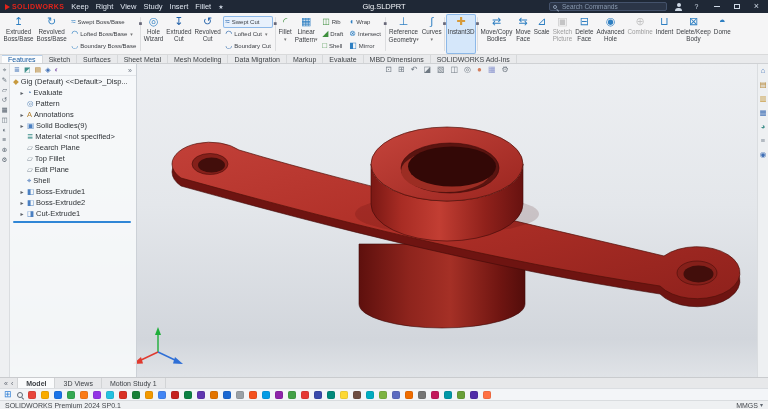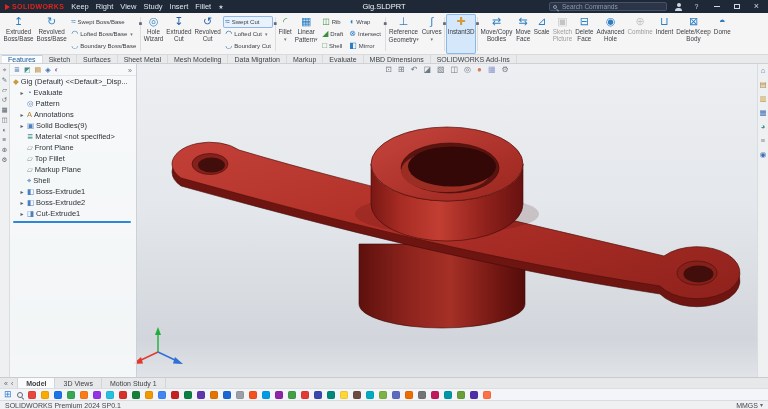--- a/index.html
+++ b/index.html
@@ -669,31 +669,31 @@
             <span class="tlabel">Solid Bodies(9)</span>
           </div>
           <div class="tree-row item">
             <span class="tcaret"></span>
             <span class="tic" style="color: rgb(63, 143, 138);">≣</span>
             <span class="tlabel">Material &lt;not specified&gt;</span>
           </div>
           <div class="tree-row item">
             <span class="tcaret"></span>
             <span class="tic" style="color: rgb(127, 138, 150);">▱</span>
-            <span class="tlabel">Front Plane</span>
+            <span class="tlabel">Search Plane</span>
           </div>
           <div class="tree-row item">
             <span class="tcaret"></span>
             <span class="tic" style="color: rgb(127, 138, 150);">▱</span>
             <span class="tlabel">Top Fillet</span>
           </div>
           <div class="tree-row item">
             <span class="tcaret"></span>
             <span class="tic" style="color: rgb(127, 138, 150);">▱</span>
-            <span class="tlabel">Markup Plane</span>
+            <span class="tlabel">Edit Plane</span>
           </div>
           <div class="tree-row item">
             <span class="tcaret"></span>
             <span class="tic" style="color: rgb(63, 111, 181);">⌖</span>
             <span class="tlabel">Shell</span>
           </div>
           <div class="tree-row item has-caret">
             <span class="tcaret"></span>
             <span class="tic" style="color: rgb(74, 127, 193);">◧</span>
             <span class="tlabel">Boss-Extrude1</span>

